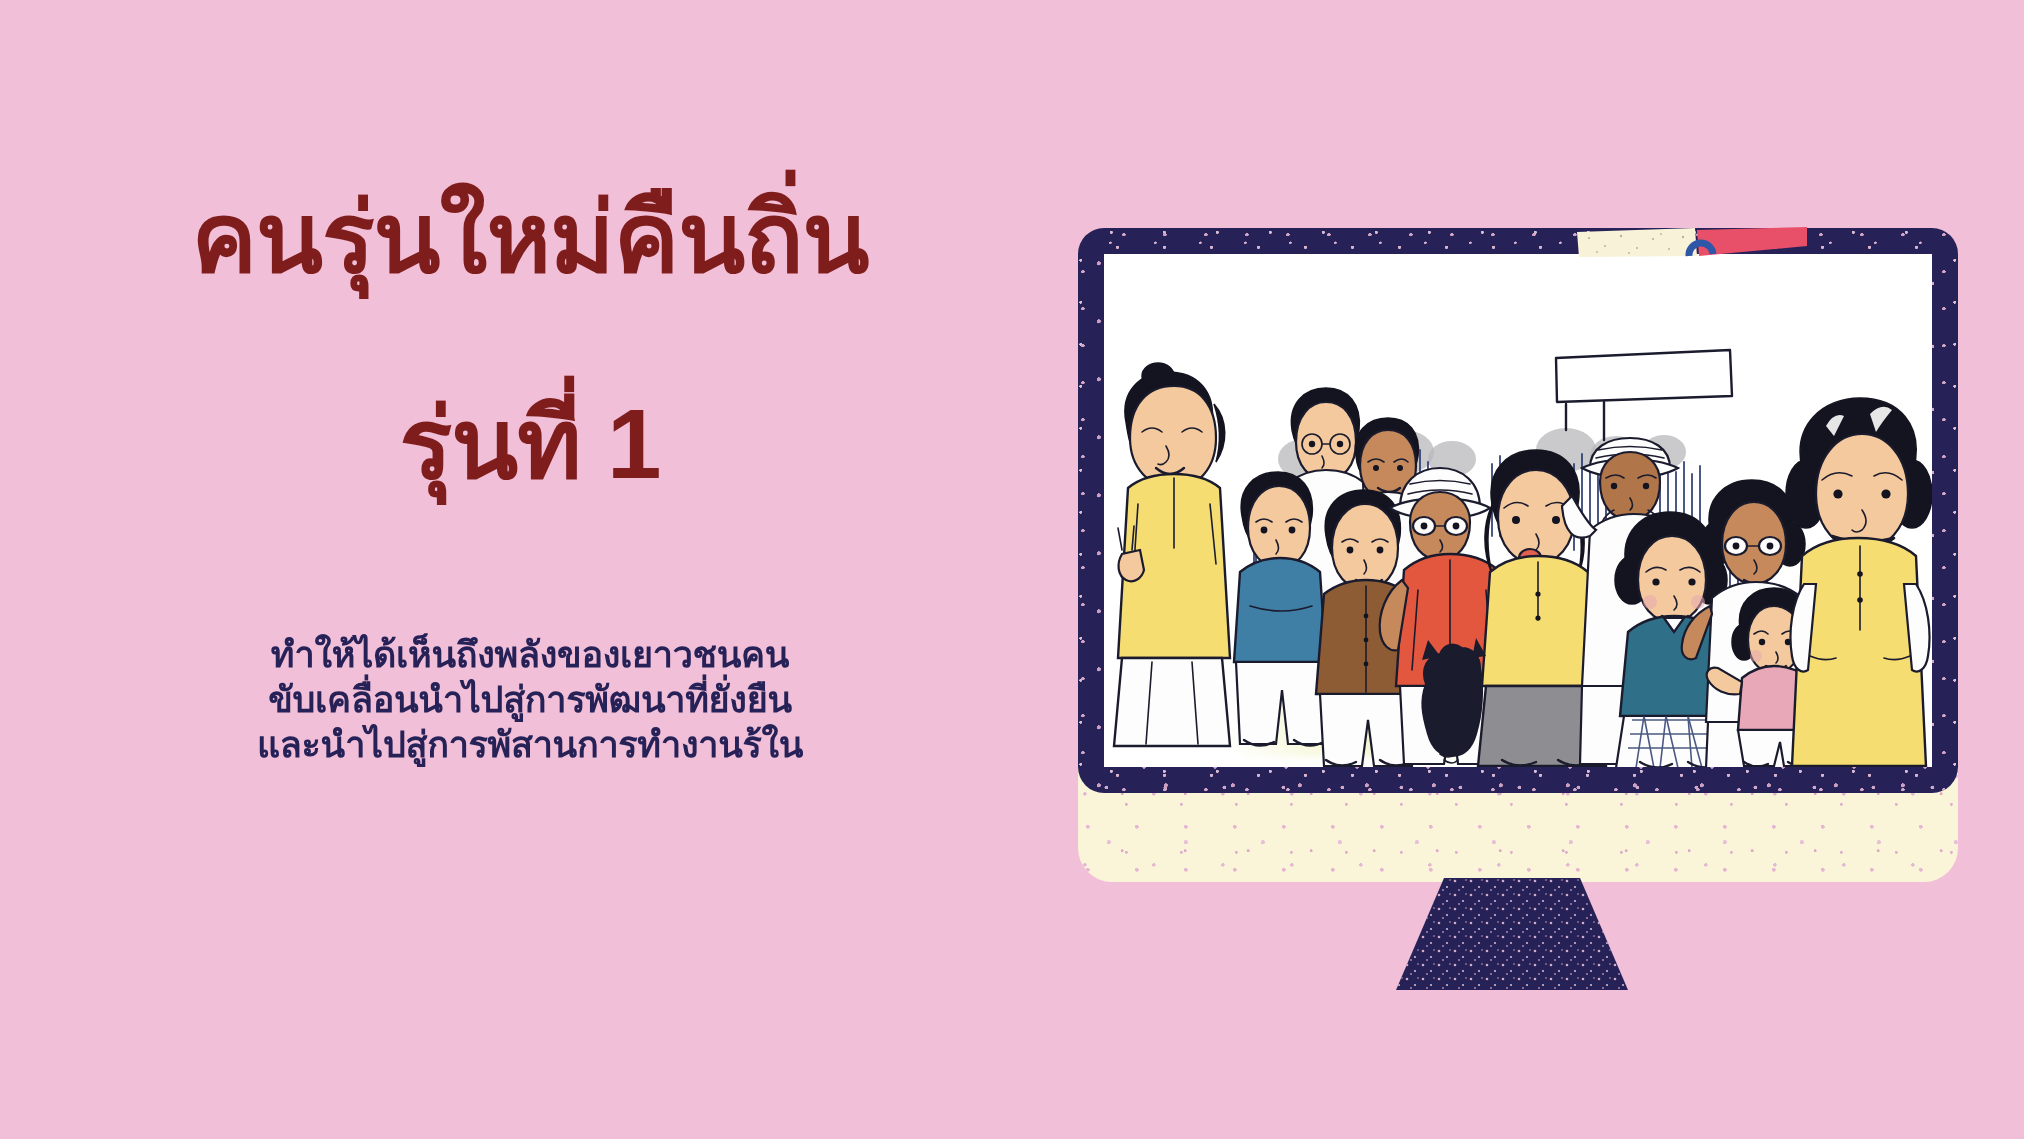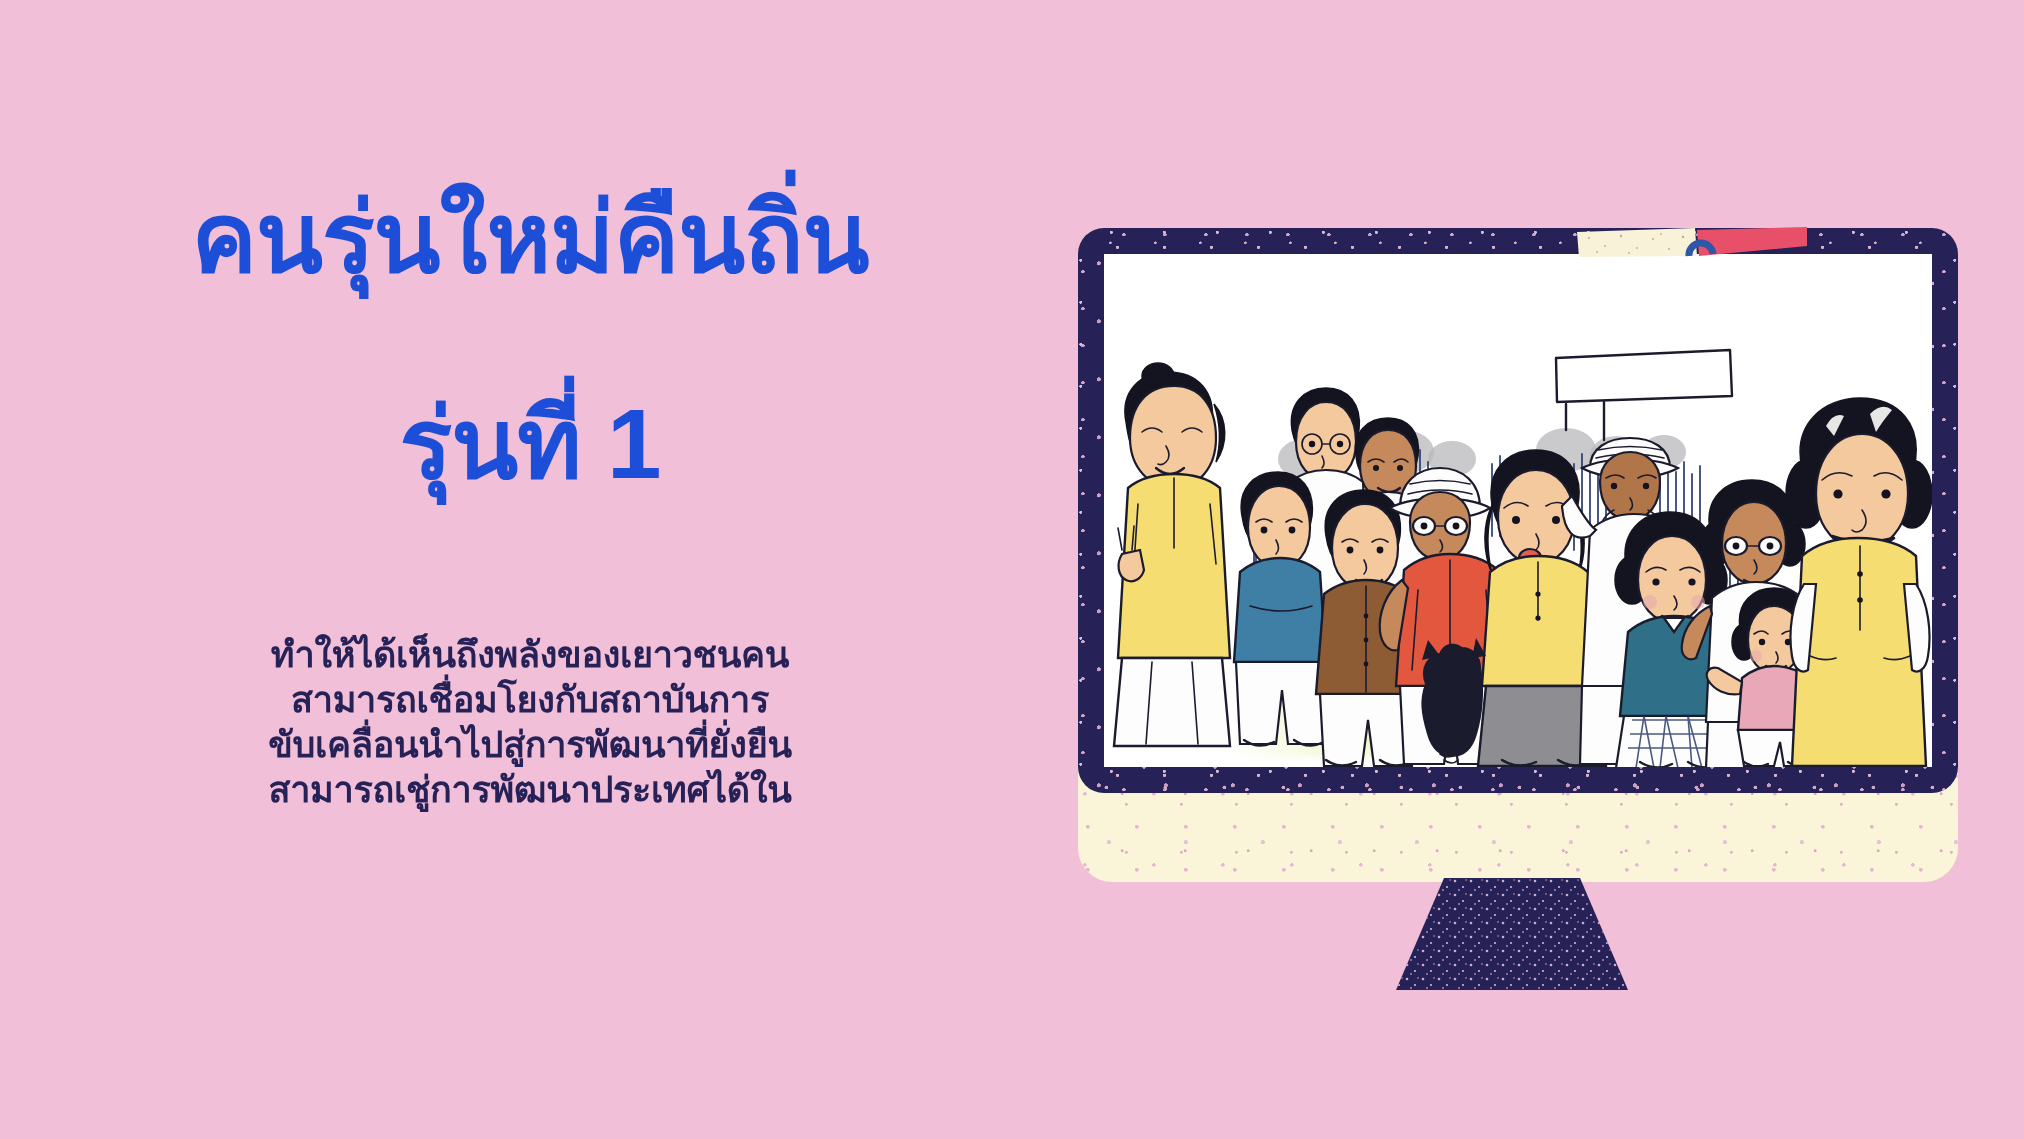--- a/index.html
+++ b/index.html
@@ -17,21 +17,21 @@
   }
 
   
   .text-col {
     position:absolute;
     left:100px; top:84px;
     width:860px;
     text-align:center;
   }
   .title {
-    color:#1d4ed8;
+    color:#7f1d1d;
     font-weight:bold;
     font-size:98px;
     line-height:1.05;
     letter-spacing:-1px;
     white-space:pre-line;
   }
   .title-line2 { display:block; }
   .body-copy {
     margin-top:34px;
     color:#262258;
@@ -138,23 +138,22 @@
 
   <div class="text-col">
 
     <h1 class="title">
       <span>คนรุ่นใหม่คืนถิ่น</span><br>
       <span class="title-line2">รุ่นที่ 1</span>
     </h1>
 
     <div class="body-copy">
       <div>ทำให้ได้เห็นถึงพลังของเยาวชนคน</div>
-      <div>สามารถเชื่อมโยงกับสถาบันการ</div>
       <div>ขับเคลื่อนนำไปสู่การพัฒนาที่ยั่งยืน</div>
-      <div>สามารถเชู่การพัฒนาประเทศได้ใน</div>
+      <div>และนำไปสู่การพัสานการทำงานร้ใน</div>
     </div>
   </div>
 
   <div class="chin">
     <div class="speckle-warm dots-warm"></div>
   </div>
 
   <div class="monitor">
 
     <div class="bezel">

